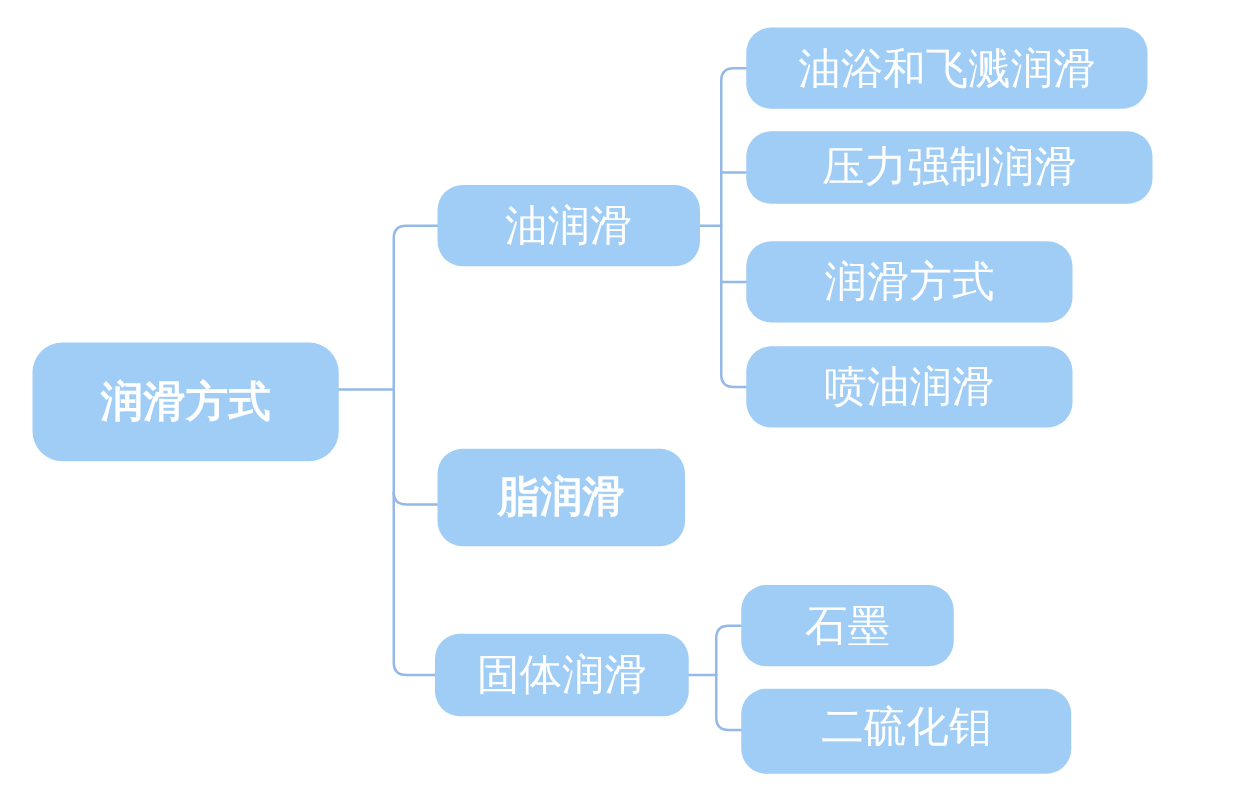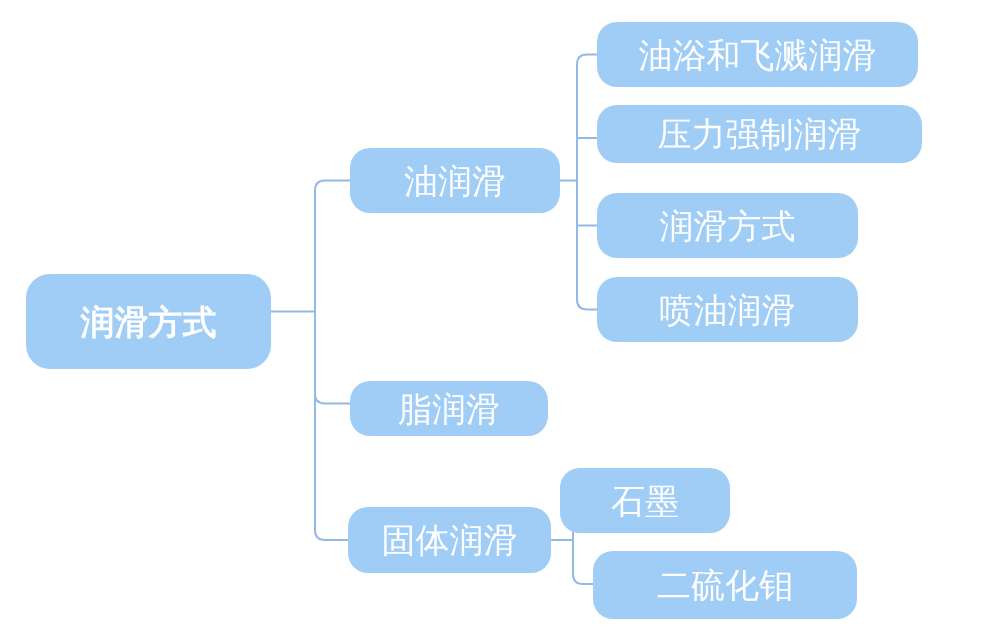--- a/index.html
+++ b/index.html
@@ -70,21 +70,21 @@
   </svg>
 
   <div class="node root" style="left:26px; top:274px; width:245px; height:95px;">
     <span>润滑方式</span>
   </div>
 
   <div class="node" style="left:350px; top:148px; width:210px; height:65px;">
     <span>油润滑</span>
   </div>
 
-  <div class="node" style="left:350px; top:381px; width:198px; height:55px;">
+  <div class="node" style="left:350px; top:359px; width:198px; height:78px;font-weight:bold;">
     <span>脂润滑</span>
   </div>
 
   <div class="node" style="left:348px; top:507px; width:203px; height:66px;">
     <span>固体润滑</span>
   </div>
 
   <div class="node" style="left:597px; top:22px; width:321px; height:65px;">
     <span>油浴和飞溅润滑</span>
   </div>
@@ -94,21 +94,21 @@
   </div>
 
   <div class="node" style="left:597px; top:193px; width:261px; height:65px;">
     <span>润滑方式</span>
   </div>
 
   <div class="node" style="left:597px; top:277px; width:261px; height:65px;">
     <span>喷油润滑</span>
   </div>
 
-  <div class="node" style="left:560px; top:468px; width:170px; height:65px;">
+  <div class="node" style="left:593px; top:468px; width:170px; height:65px;">
     <span>石墨</span>
   </div>
 
-  <div class="node" style="left:593px; top:551px; width:264px; height:68px;">
+  <div class="node" style="left:593px; top:551px; width:264px; height:68px;font-family:Liberation Mono, monospace;">
     <span>二硫化钼</span>
   </div>
 
 </div>
 
 </body></html>

